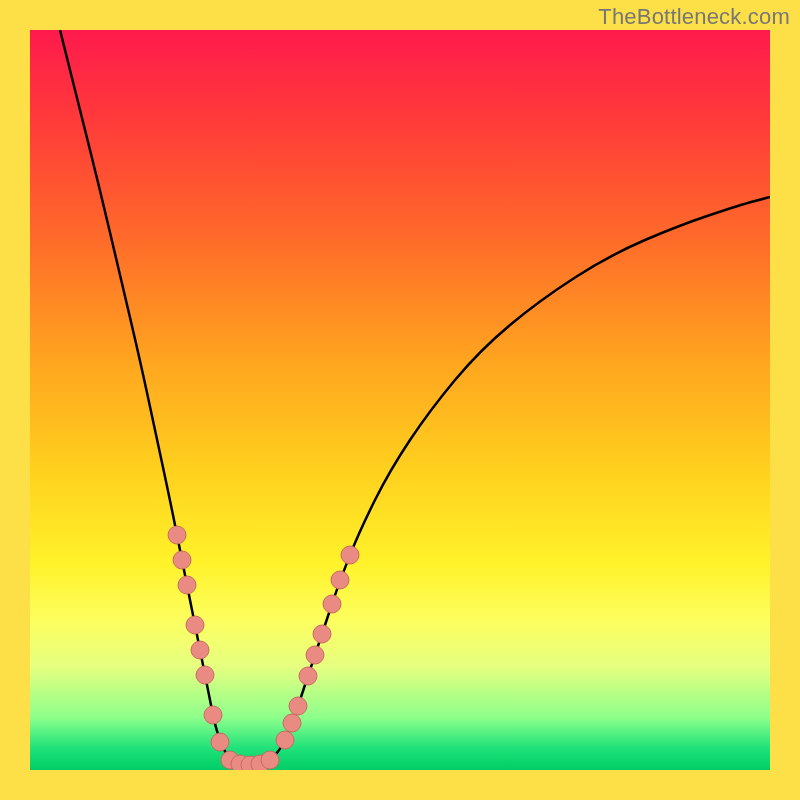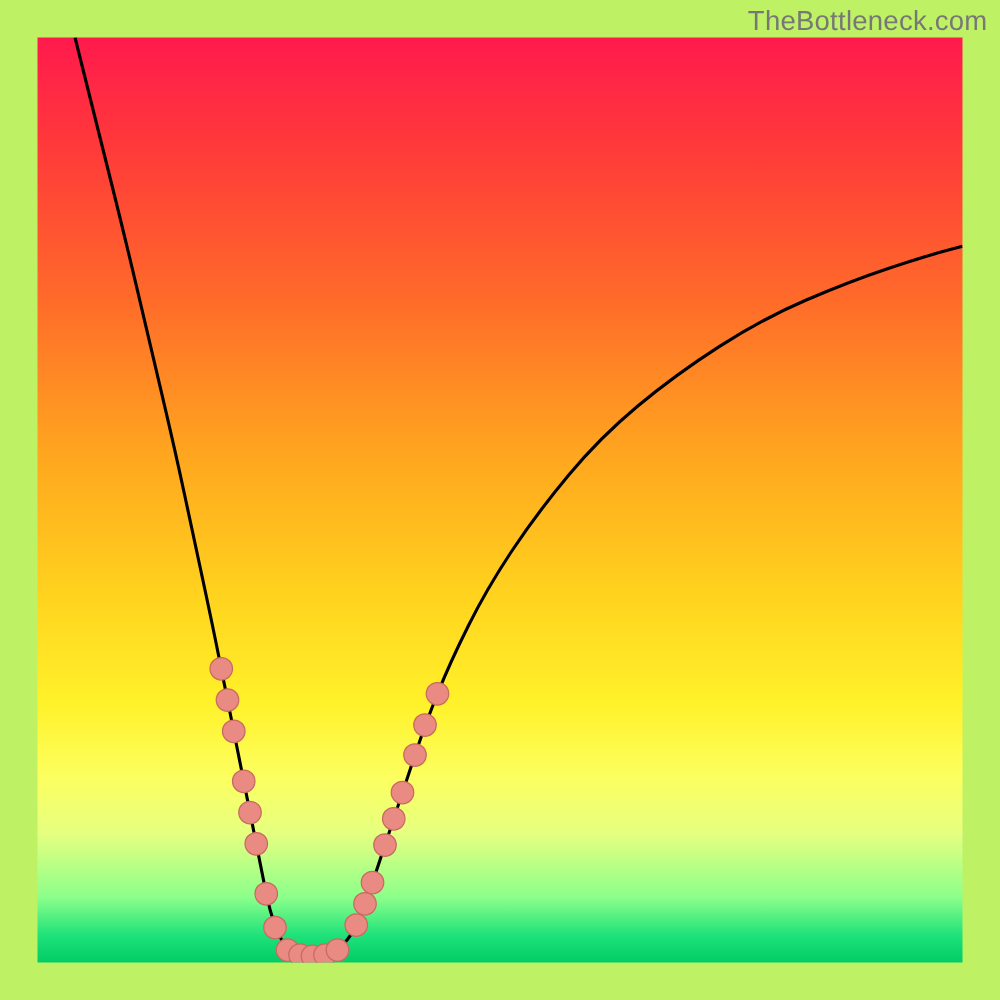--- a/index.html
+++ b/index.html
@@ -10,21 +10,21 @@
     overflow: hidden;
     background: #000;
     font-family: Arial, Helvetica, sans-serif;
   }
   .frame {
     position: absolute;
     top: 0;
     left: 0;
     width: 800px;
     height: 800px;
-    background: #bef264;
+    background: #fde047;
   }
   .plot {
     position: absolute;
     top: 30px;
     left: 30px;
     width: 740px;
     height: 740px;
     background: linear-gradient(to bottom,
       #ff1a4d 0%,
       #ff3a3a 12%,

